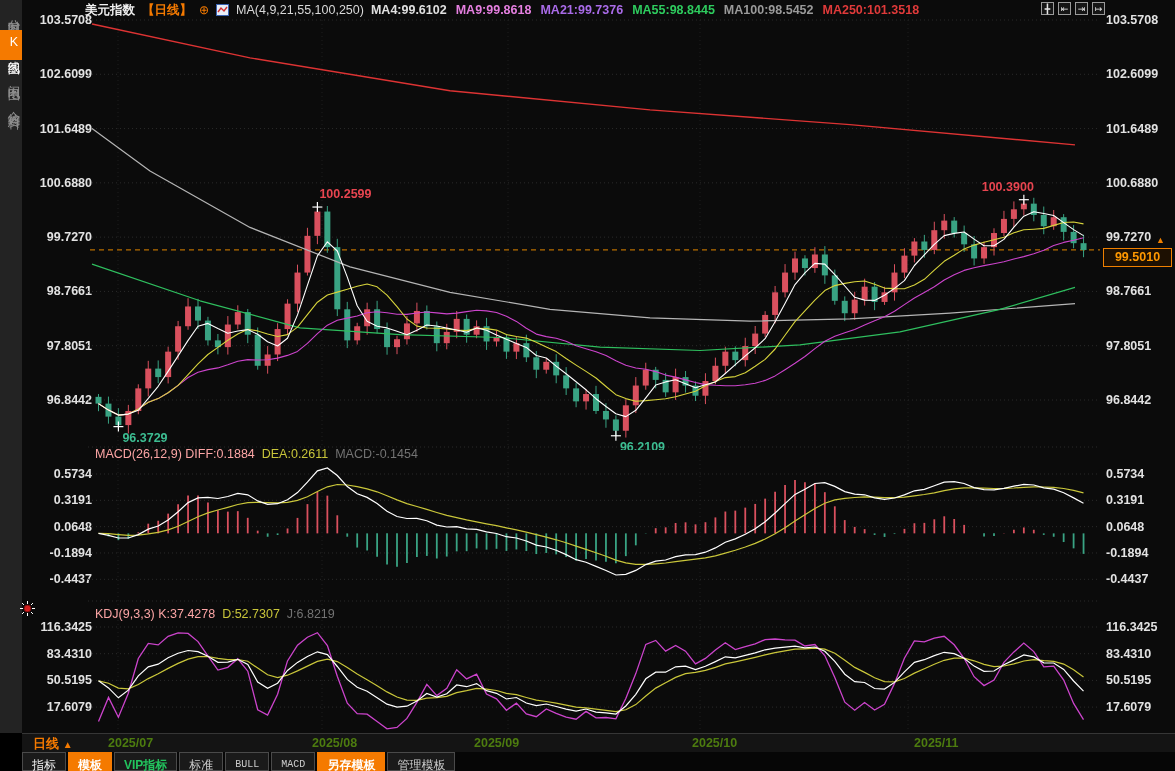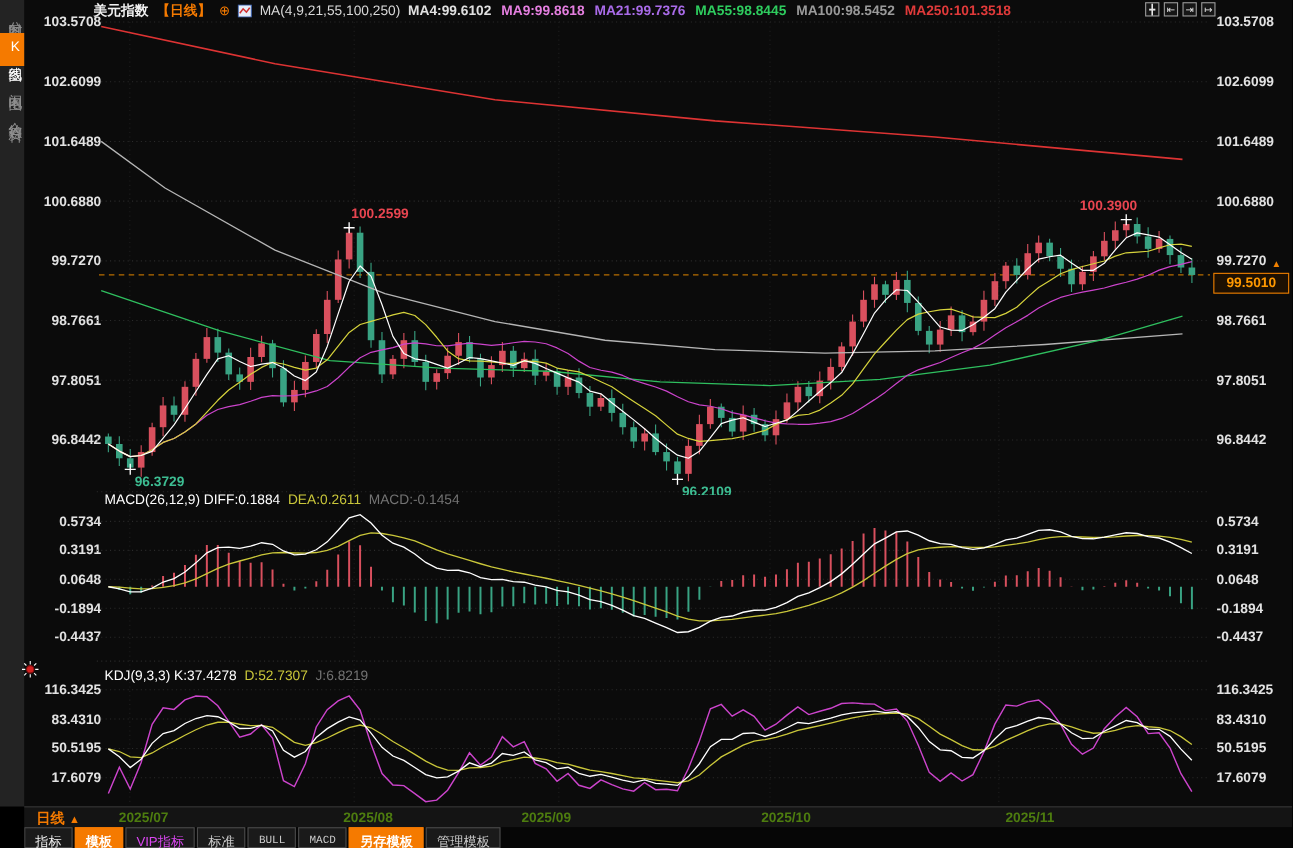--- a/index.html
+++ b/index.html
@@ -21,40 +21,40 @@
   .ma-val{font-weight:bold;}
   #hdr-icons{position:absolute;left:1041px;top:2px;display:flex;gap:4px;z-index:7;}
   .hicon{width:13px;height:13px;border:1px solid #9a9a9a;background:#161616;color:#e5e5e5;
          font-size:9px;line-height:12px;text-align:center;box-sizing:border-box;cursor:pointer;}
   
   .axlab{position:absolute;font-size:12.5px;font-weight:bold;color:#e2e2e2;line-height:14px;}
   .axlab.left{left:22px;width:70px;text-align:right;}
   .axlab.right{left:1106px;width:68px;text-align:left;}
   
   .pane-hdr{position:absolute;left:95px;font-size:12.5px;z-index:5;white-space:nowrap;}
-  .pane-hdr .w{color:#ffffff;}
+  .pane-hdr .w{color:#fca5a5;}
   .pane-hdr .y{color:#c9c63a;}
   .pane-hdr .m{color:#737373;}
   
   #price-tag{position:absolute;left:1103px;width:67px;height:17px;border:1px solid #f08000;
              background:#1d1002;color:#ff9800;font-size:12.5px;font-weight:bold;text-align:center;
              line-height:17px;z-index:6;}
   #price-tag-arrow{position:absolute;left:1156px;color:#f08000;font-size:9px;z-index:6;}
   
   #xaxis-row{position:absolute;left:0;top:733px;width:1175px;height:20px;background:#141414;
              border-top:1px solid #363636;box-sizing:border-box;z-index:4;}
   #period-label{position:absolute;left:33px;top:1px;color:#f57a00;font-size:13px;font-weight:bold;cursor:pointer;}
   .month-label{position:absolute;top:2px;color:#4d7c0f;font-size:12.5px;font-weight:bold;}
   
   #toolbar{position:absolute;left:0;top:752px;width:1175px;height:19px;background:#060606;
            display:flex;align-items:stretch;padding-left:22px;box-sizing:border-box;gap:2px;z-index:4;}
   .tb-item{border:1px solid #4a4a4a;background:#1a1a1a;color:#cccccc;font-size:12px;
            padding:4px 9px;line-height:16px;cursor:pointer;white-space:nowrap;}
   .tb-item.active{background:#f57a00;color:#ffffff;border-color:#f57a00;font-weight:bold;}
-  .tb-item.vip{color:#d946ef;font-weight:normal;}
+  .tb-item.vip{color:#22c55e;font-weight:bold;}
   .tb-item.white{color:#f2f2f2;}
   .tb-item.mono{font-family:"Liberation Mono",monospace;font-size:10px;}
   #corner-block{position:absolute;left:0;top:733px;width:22px;height:38px;background:#000;z-index:5;}
   
   #watermark{position:absolute;right:10px;top:707px;font-size:40px;color:#c9c9c9;letter-spacing:1px;
              z-index:5;font-weight:400;}
   #sun-icon{position:absolute;left:19px;top:600px;z-index:6;}
   #chart-svg{position:absolute;left:0;top:0;z-index:1;}
   .chip{display:inline-block;}
 </style>

